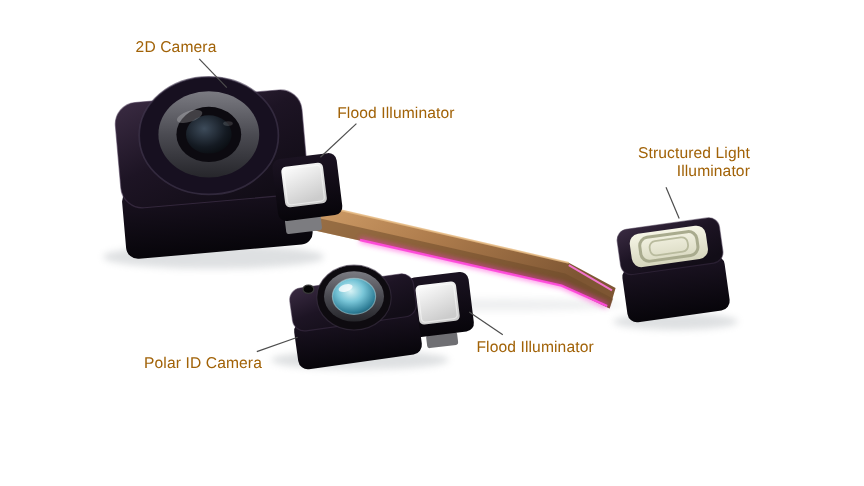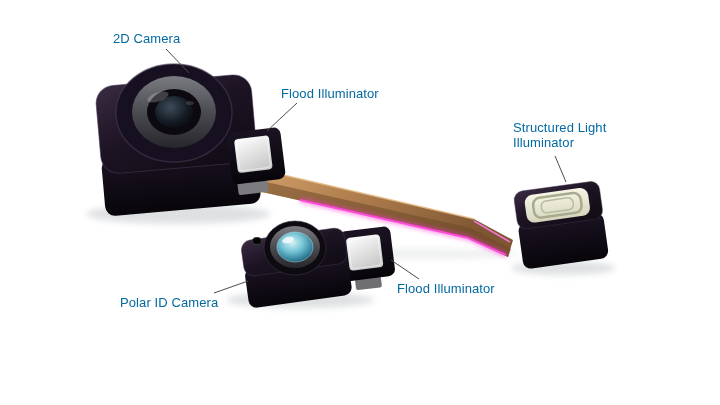--- a/index.html
+++ b/index.html
@@ -4,22 +4,22 @@
 <style>
   * { margin:0; padding:0; box-sizing:border-box; }
   html,body { background:#ffffff; }
   body { font-family:"Liberation Sans", sans-serif; }
   .stage {
     position:relative; width:720px; height:405px;
     background:#ffffff; overflow:hidden;
   }
   .stage svg { position:absolute; left:0; top:0; }
   .callout {
-    position:absolute; font-size:13px; color:#0369a1;
-    letter-spacing:.1px; white-space:nowrap;
+    position:absolute; font-size:13px; color:#a16207;
+    letter-spacing:.1px; white-space:nowrap;text-align:right;
   }
   .callout.wrap { white-space:normal; line-height:1.18; }
 </style>
 </head>
 <body>
 
 <div class="stage">
 
   <svg width="720" height="405" viewBox="0 0 720 405">
     <defs>

